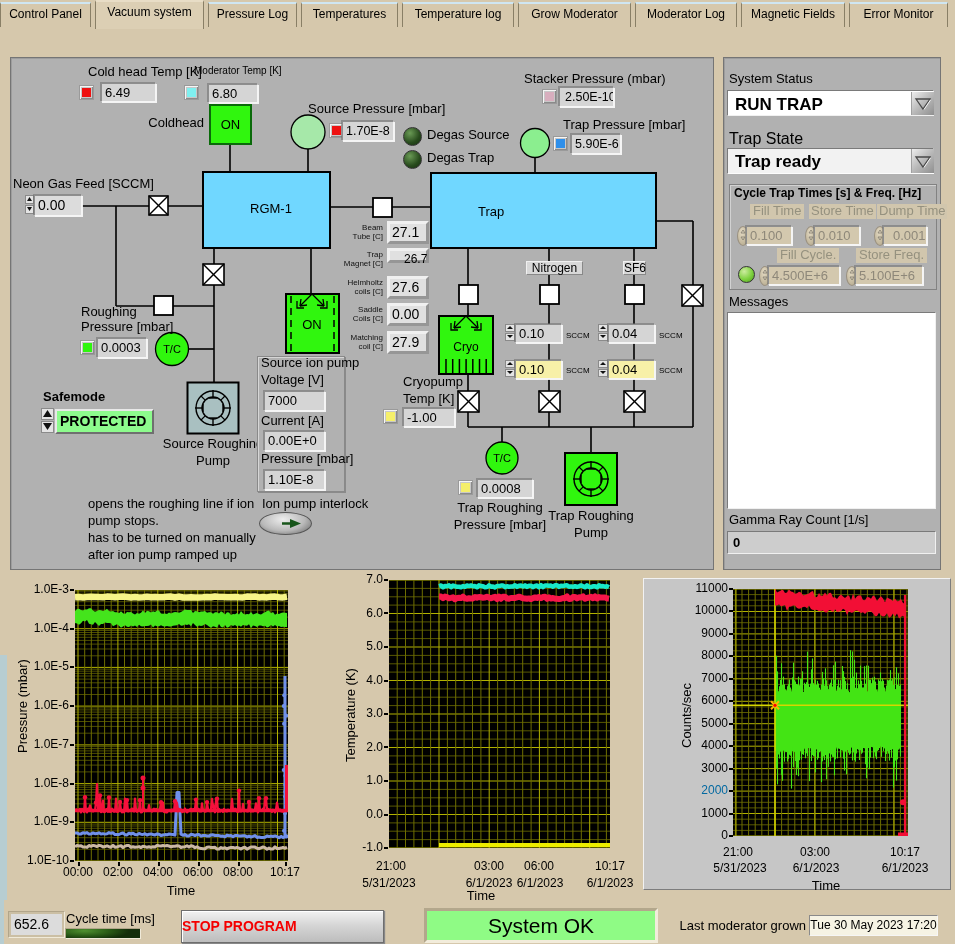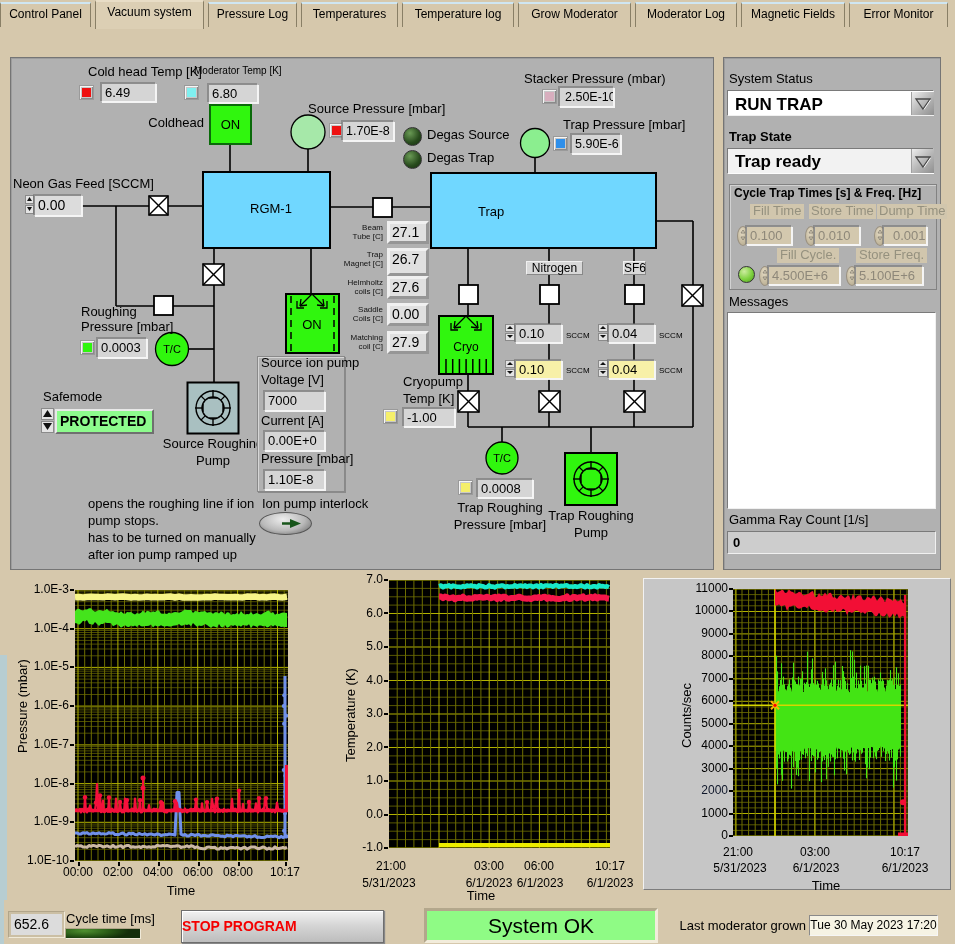--- a/index.html
+++ b/index.html
@@ -166,34 +166,34 @@
   </div>
 <div style="position:absolute;left:25px;top:205px;width:9px;height:9px;background:#e4e4e4;border:1px solid #8a8a8a;box-sizing:border-box">
     <svg style="display:block" width="7" height="7">
       <path d="M3.5 5 L1 1 L6 1 Z" fill="#111"></path>
     </svg>
   </div>
 <div class="nb" style="left:34px;top:195px;width:48px;height:21px;background:#dcdcdc;font-size:14px;color:#000;font-weight:400;padding-left:3px;line-height:19px">0.00</div>
 <div class="t r" style="left:303px;top:223.0px;width:80px;font-size:8px;line-height:9px;color:#111">Beam<br>Tube [C]</div>
 <div class="fr" style="left:387px;top:221.0px;width:42px;height:23px;background:#e0e0e0;border:3px solid;border-color:#f0f0f0 #969696 #969696 #f0f0f0;box-sizing:border-box;font-size:14px;line-height:17px;padding-left:2px">27.1</div>
 <div class="t r" style="left:303px;top:250.4px;width:80px;font-size:8px;line-height:9px;color:#111">Trap<br>Magnet [C]</div>
-<div class="fr" style="left:387px;top:248.4px;width:42px;height:28px;background:#e0e0e0;border:3px solid;border-color:#f0f0f0 #969696 #969696 #f0f0f0;box-sizing:border-box;font-size:14px;line-height:17px;padding-left:2px">26.7</div>
+<div class="fr" style="left:387px;top:248.4px;width:42px;height:15px;background:#e0e0e0;border:3px solid;border-color:#f0f0f0 #969696 #969696 #f0f0f0;box-sizing:border-box;font-size:12px;line-height:17px;padding-left:14px">26.7</div>
 <div class="t r" style="left:303px;top:277.8px;width:80px;font-size:8px;line-height:9px;color:#111">Helmholtz<br>coils [C]</div>
 <div class="fr" style="left:387px;top:275.8px;width:42px;height:23px;background:#e0e0e0;border:3px solid;border-color:#f0f0f0 #969696 #969696 #f0f0f0;box-sizing:border-box;font-size:14px;line-height:17px;padding-left:2px">27.6</div>
 <div class="t r" style="left:303px;top:305.2px;width:80px;font-size:8px;line-height:9px;color:#111">Saddle<br>Coils [C]</div>
 <div class="fr" style="left:387px;top:303.2px;width:42px;height:23px;background:#e0e0e0;border:3px solid;border-color:#f0f0f0 #969696 #969696 #f0f0f0;box-sizing:border-box;font-size:14px;line-height:17px;padding-left:2px">0.00</div>
 <div class="t r" style="left:303px;top:332.6px;width:80px;font-size:8px;line-height:9px;color:#111">Matching<br>coil [C]</div>
 <div class="fr" style="left:387px;top:330.6px;width:42px;height:23px;background:#e0e0e0;border:3px solid;border-color:#f0f0f0 #969696 #969696 #f0f0f0;box-sizing:border-box;font-size:14px;line-height:17px;padding-left:2px">27.9</div>
 <div class="t" style="left:81px;top:305px;font-size:13px;font-weight:400;color:#000;">Roughing</div>
 <div class="t" style="left:81px;top:320px;font-size:13px;font-weight:400;color:#000;">Pressure [mbar]</div>
 <div class="sw" style="left:80px;top:340px;width:15px;height:15px">
     <div style="position:absolute;left:2px;top:2px;right:2px;bottom:2px;background:#2ff60e"></div>
   </div>
 <div class="nb" style="left:97px;top:338px;width:50px;height:20px;background:#d5d5d5;font-size:13px;color:#000;font-weight:400;padding-left:3px;line-height:18px">0.0003</div>
-<div class="t" style="left:43px;top:390px;font-size:13px;font-weight:400;color:#000;">Safemode</div>
+<div class="t" style="left:43px;top:390px;font-size:13px;font-weight:700;color:#000;">Safemode</div>
 <div style="position:absolute;left:41px;top:408px;width:13px;height:12px;background:#e4e4e4;border:1px solid #8a8a8a;box-sizing:border-box">
     <svg style="display:block" width="11" height="10">
       <path d="M5.5 1 L1 8 L10 8 Z" fill="#111"></path>
     </svg>
   </div>
 <div style="position:absolute;left:41px;top:421px;width:13px;height:12px;background:#e4e4e4;border:1px solid #8a8a8a;box-sizing:border-box">
     <svg style="display:block" width="11" height="10">
       <path d="M5.5 8 L1 1 L10 1 Z" fill="#111"></path>
     </svg>
   </div>
@@ -285,21 +285,21 @@
 <div class="t c" style="left:491px;top:526px;width:200px;font-size:13px;font-weight:400;color:#000;">Pump</div>
 <div class="t" style="left:729px;top:72px;font-size:13px;font-weight:400;color:#000;">System Status</div>
 <div class="fr" style="left:727px;top:90px;width:207px;height:26px;background:#fff;border:1px solid #7a7a7a;border-bottom-color:#f0f0f0;border-right-color:#f0f0f0"></div>
 <div class="t" style="left:735px;top:95px;font-size:17px;font-weight:700;color:#000;">RUN TRAP</div>
 <div style="position:absolute;left:911px;top:92px;width:22px;height:23px;background:linear-gradient(135deg,#ededed,#b9b9b9 50%,#8f8f8f);border-left:1px solid #a0a0a0">
     <svg style="display:block" width="22" height="23">
       <path d="M4 7 L18 7 L11 17 Z" fill="none" stroke="#4a4a4a" stroke-width="1.3"></path>
       <path d="M18.5 8 L12 17.5" stroke="#f5f5f5" stroke-width="1"></path>
     </svg>
   </div>
-<div class="t" style="left:729px;top:130px;font-size:13px;font-weight:700;color:#000;">Trap State</div>
+<div class="t" style="left:729px;top:130px;font-size:16px;font-weight:400;color:#000;">Trap State</div>
 <div class="fr" style="left:727px;top:148px;width:207px;height:26px;background:#f2f2f2;border:1px solid #7a7a7a;border-bottom-color:#fcfcfc;border-right-color:#fcfcfc"></div>
 <div class="t" style="left:735px;top:152px;font-size:17px;font-weight:700;color:#000;">Trap ready</div>
 <div style="position:absolute;left:911px;top:149px;width:22px;height:24px;background:linear-gradient(135deg,#ededed,#b9b9b9 50%,#8f8f8f);border-left:1px solid #a0a0a0">
     <svg style="display:block" width="22" height="24">
       <path d="M4 8 L18 8 L11 18 Z" fill="none" stroke="#4a4a4a" stroke-width="1.3"></path>
       <path d="M18.5 9 L12 18.5" stroke="#f5f5f5" stroke-width="1"></path>
     </svg>
   </div>
 <div class="fr" style="left:729px;top:184px;width:208px;height:106px;border:1px solid #828282;box-shadow:inset 1px 1px 0 #d2d2d2"></div>
 <div class="t" style="left:734px;top:187px;font-size:12px;font-weight:700;color:#000;">Cycle Trap Times [s] &amp; Freq. [Hz]</div>
@@ -824,21 +824,21 @@
     <circle cx="42" cy="116.3" r="1.6" fill="#f00"></circle>
     <path d="M42 -0.4 L44 3.6 L46 2.5 L48 1.6 L50 0.8 L52 4.0 L54 3.4 L56 0.6 L58 2.5 L60 3.1 L62 4.7 L64 4.2 L66 2.7 L68 3.6 L70 6.2 L72 6.1 L74 5.3 L76 4.6 L78 2.8 L80 2.0 L82 8.3 L84 7.9 L86 4.0 L88 6.9 L90 6.6 L92 3.6 L94 6.4 L96 4.1 L98 3.8 L100 8.6 L102 8.2 L104 10.1 L106 7.2 L108 5.6 L110 7.4 L112 9.1 L114 7.2 L116 6.2 L118 11.4 L120 4.6 L122 9.8 L124 7.3 L126 6.2 L128 6.7 L130 10.9 L132 11.3 L134 8.1 L136 8.3 L138 9.8 L140 6.6 L142 7.7 L144 11.9 L146 9.2 L148 7.2 L150 9.6 L152 13.2 L154 8.6 L156 9.5 L158 10.4 L160 12.1 L162 9.5 L164 12.2 L166 12.0 L168 10.1 L170 14.1 L172 14.7 L172 28.9 L170 26.7 L168 27.8 L166 29.5 L164 24.5 L162 27.6 L160 24.4 L158 27.6 L156 28.8 L154 24.3 L152 27.1 L150 27.5 L148 26.6 L146 23.7 L144 27.1 L142 27.3 L140 24.2 L138 22.6 L136 22.6 L134 23.0 L132 24.9 L130 23.2 L128 24.1 L126 22.6 L124 21.5 L122 21.7 L120 23.6 L118 23.7 L116 21.7 L114 25.9 L112 21.1 L110 19.8 L108 21.9 L106 22.4 L104 23.1 L102 20.3 L100 23.3 L98 21.6 L96 21.1 L94 23.6 L92 23.3 L90 21.5 L88 21.8 L86 22.3 L84 21.1 L82 20.7 L80 21.1 L78 19.9 L76 16.5 L74 19.2 L72 17.8 L70 17.9 L68 19.2 L66 19.8 L64 18.9 L62 16.4 L60 16.6 L58 17.5 L56 17.7 L54 21.9 L52 16.1 L50 16.8 L48 17.3 L46 15.5 L44 16.6 L42 16.4 Z" fill="#f20f35"></path>
     <line x1="172" y1="6" x2="172" y2="247" stroke="#f20f35" stroke-width="2.2"></line>
     <circle cx="170" cy="213.3" r="3" fill="#f20f35"></circle>
     <rect x="165" y="243.5" width="10" height="3.5" fill="#f20f35"></rect>
   </svg>
 <div class="t r" style="left:568px;top:829.0px;width:160px;font-size:12px;color:#000;">0</div>
 <div style="position:absolute;left:729px;top:835px;width:4px;height:1.5px;background:#000"></div>
 <div class="t r" style="left:568px;top:806.5454545454545px;width:160px;font-size:12px;color:#000;">1000</div>
 <div style="position:absolute;left:729px;top:813px;width:4px;height:1.5px;background:#000"></div>
-<div class="t r" style="left:568px;top:784.0909090909091px;width:160px;font-size:12px;color:#0f172a;">2000</div>
+<div class="t r" style="left:568px;top:784.0909090909091px;width:160px;font-size:12px;color:#0369a1;">2000</div>
 <div style="position:absolute;left:729px;top:790px;width:4px;height:1.5px;background:#000"></div>
 <div class="t r" style="left:568px;top:761.6363636363636px;width:160px;font-size:12px;color:#000;">3000</div>
 <div style="position:absolute;left:729px;top:768px;width:4px;height:1.5px;background:#000"></div>
 <div class="t r" style="left:568px;top:739.1818181818182px;width:160px;font-size:12px;color:#000;">4000</div>
 <div style="position:absolute;left:729px;top:745px;width:4px;height:1.5px;background:#000"></div>
 <div class="t r" style="left:568px;top:716.7272727272727px;width:160px;font-size:12px;color:#000;">5000</div>
 <div style="position:absolute;left:729px;top:723px;width:4px;height:1.5px;background:#000"></div>
 <div class="t r" style="left:568px;top:694.2727272727273px;width:160px;font-size:12px;color:#000;">6000</div>
 <div style="position:absolute;left:729px;top:700px;width:4px;height:1.5px;background:#000"></div>
 <div class="t r" style="left:568px;top:671.8181818181818px;width:160px;font-size:12px;color:#000;">7000</div>

